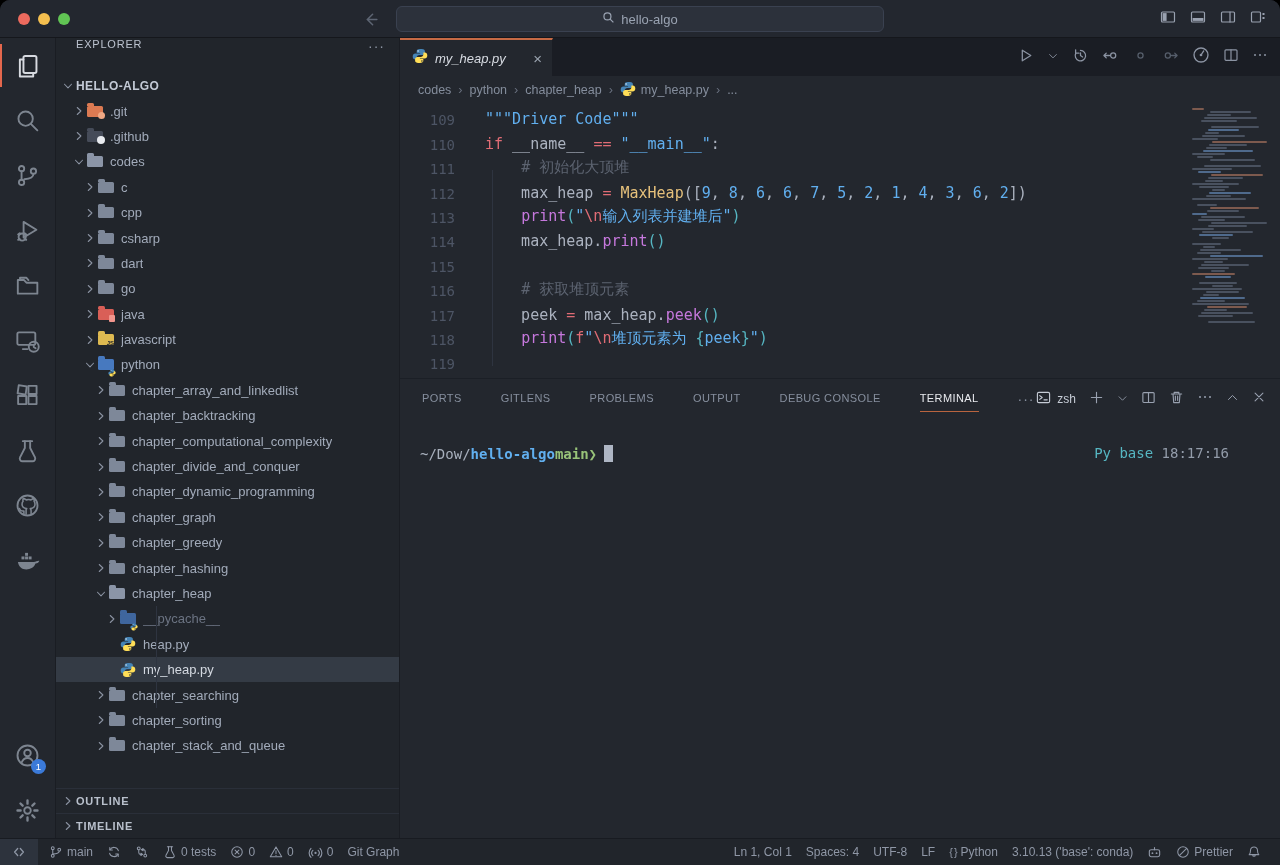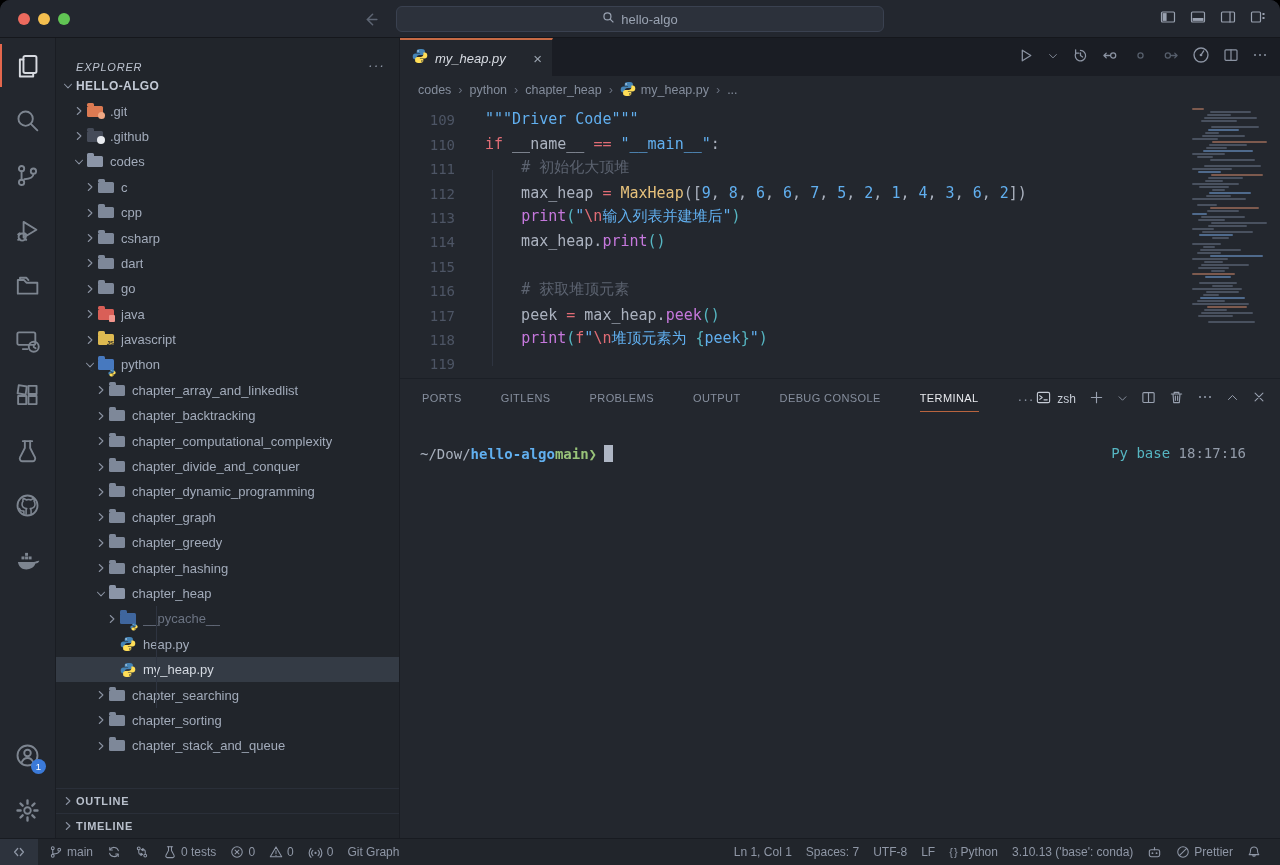--- a/index.html
+++ b/index.html
@@ -22,21 +22,21 @@
   
   .activity{ width:56px; background:#23272e; border-right:1px solid #1a1d23; display:flex; flex-direction:column; align-items:stretch; flex:none; }
   .ab-item{ height:55px; display:flex; align-items:center; justify-content:center; color:#7d8590; position:relative; cursor:pointer; }
   .ab-item.active{ color:#d7dae0; }
   .ab-item.active::before{ content:""; position:absolute; left:0; top:6px; bottom:6px; width:2px; background:#e4674d; }
   .ab-spacer{ flex:1; }
   .ab-badge{ position:absolute; right:9px; bottom:9px; min-width:15px; height:15px; border-radius:8px; background:#3b7ad9; color:#fff; font-size:9.5px; display:flex; align-items:center; justify-content:center; padding:0 3px; }
 
   
   .sidebar{ width:344px; background:#21252b; border-right:1px solid #1a1d23; display:flex; flex-direction:column; position:relative; flex:none; }
-  .side-head{ height:35px; display:flex; align-items:flex-end; padding:0 14px 0 20px; color:#bcc3cf; font-size:11px; letter-spacing:.8px;font-style:italic; }
+  .side-head{ height:35px; display:flex; align-items:flex-start; padding:0 14px 0 20px; color:#bcc3cf; font-size:11px; letter-spacing:.8px; }
   .side-head .more{ margin-left:auto; color:#8b93a2; letter-spacing:1px; font-size:14px; cursor:pointer; }
   .tree{ flex:1; overflow:hidden; position:relative; font-size:13px; color:#a2abba; }
   .row{ height:25.4px; display:flex; align-items:center; cursor:pointer; position:relative; white-space:nowrap; }
   .row.selected{ background:#343b45; color:#d4d9e1; }
   .row .chev{ width:16px; flex:none; display:flex; justify-content:center; color:#8b93a2; }
   .row .ficon{ flex:none; margin-right:7px; display:flex; align-items:center; }
   .row .lbl{ overflow:hidden; text-overflow:ellipsis; }
   .row.rootrow .lbl{ font-weight:700; font-size:12px; letter-spacing:.4px; color:#c3cad6; }
   .row.dim .lbl{ color:#6b7382; }
   .guide{ position:absolute; width:1px; background:#2e3440; }
@@ -76,21 +76,21 @@
   .ptab{ font-size:11px; letter-spacing:.4px; color:#868f9e; padding:6px 0 7px; border-bottom:1px solid transparent; cursor:pointer; }
   .ptab.active{ color:#e8eaee; border-bottom-color:#b9643f; }
   .ptab-more{ color:#868f9e; font-size:14px; letter-spacing:1px; cursor:pointer; }
   .pt-icons{ position:absolute; right:14px; top:0; height:40px; display:flex; align-items:center; gap:13px; color:#99a1b0; }
   .zshlab{ display:flex; align-items:center; gap:6px; font-size:12px; color:#c6ccd6; }
   .termbody{ flex:1; position:relative; font-family:"DejaVu Sans Mono", monospace; font-size:14px; }
   .promptline{ position:absolute; left:20px; top:26px; display:flex; align-items:center; }
   .t-fg{ color:#a8b0bd; } .t-blue-bold{ color:#61afef; font-weight:700; } .t-green{ color:#98c379; font-weight:700; }
   .t-cyan{ color:#56b6c2; } .t-dim{ color:#939caa; }
   .cursorblock{ display:inline-block; width:9px; height:17px; background:#aeb6c4; margin-left:7px; }
-  .trightstat{ position:absolute; right:34px; top:26px; }
+  .trightstat{ position:absolute; right:51px; top:26px; }
 
   
   .statusbar{ height:27px; background:#21252b; border-top:1px solid #181b21; display:flex; align-items:center; font-size:12px; color:#8f97a6; flex:none; }
   .sb-left{ display:flex; align-items:center; height:100%; }
   .sb-right{ margin-left:auto; display:flex; align-items:center; height:100%; padding-right:12px; }
   .sb-item{ display:flex; align-items:center; gap:4px; padding:0 7px; height:100%; cursor:pointer; }
   .sb-item svg{ display:block; }
   .sb-remote{ background:#2d333d; padding:0 12px; margin-right:4px; }
   .braces{ font-size:11px; letter-spacing:-1px; }
 </style>
@@ -882,21 +882,21 @@
         </div>
         <div class="sb-item">
           <span>Git Graph</span>
         </div>
       </div>
     <div class="sb-right" id="sb-right">
         <div class="sb-item">
           <span>Ln 1, Col 1</span>
         </div>
         <div class="sb-item">
-          <span>Spaces: 7</span>
+          <span>Spaces: 4</span>
         </div>
         <div class="sb-item">
           <span>UTF-8</span>
         </div>
         <div class="sb-item">
           <span>LF</span>
         </div>
         <div class="sb-item">
           <span class="braces">{ }</span>
           <span>Python</span>

